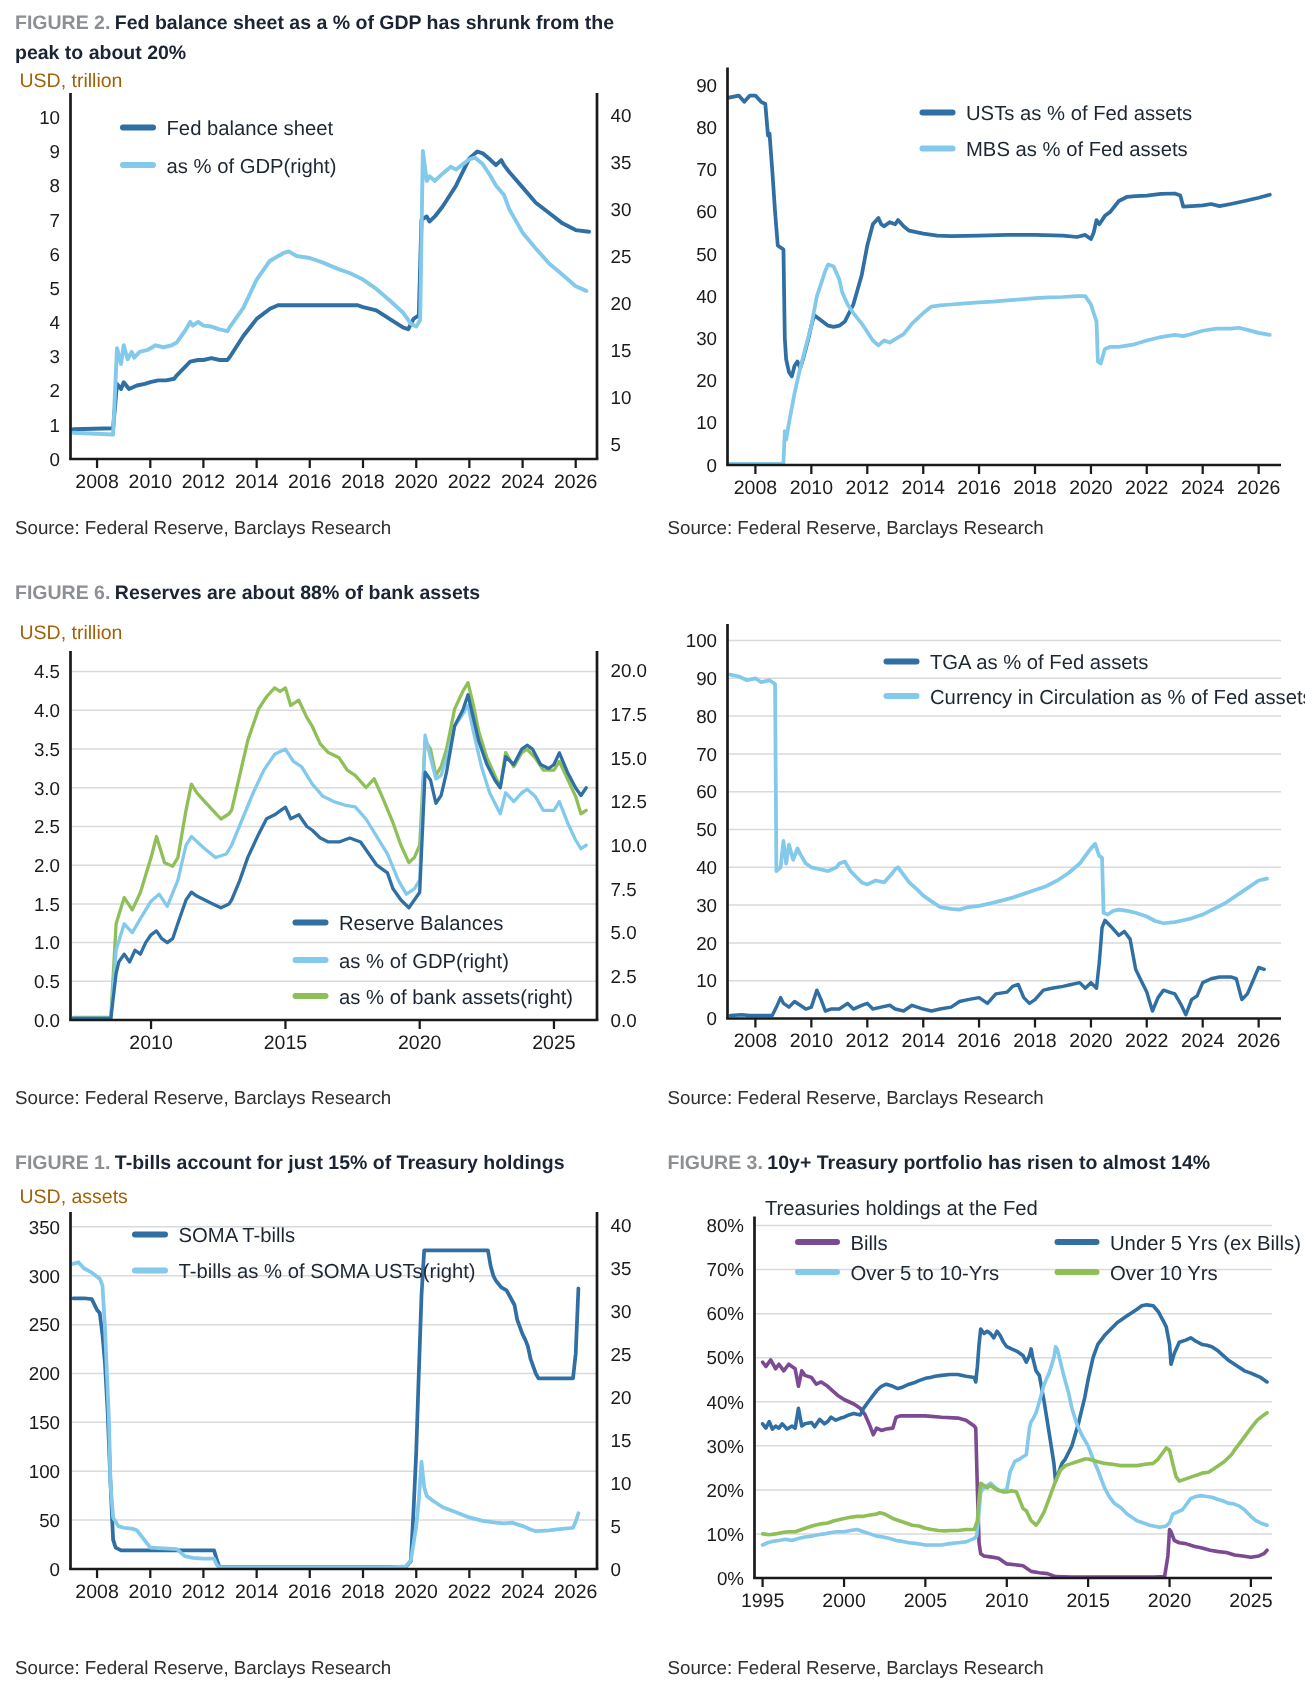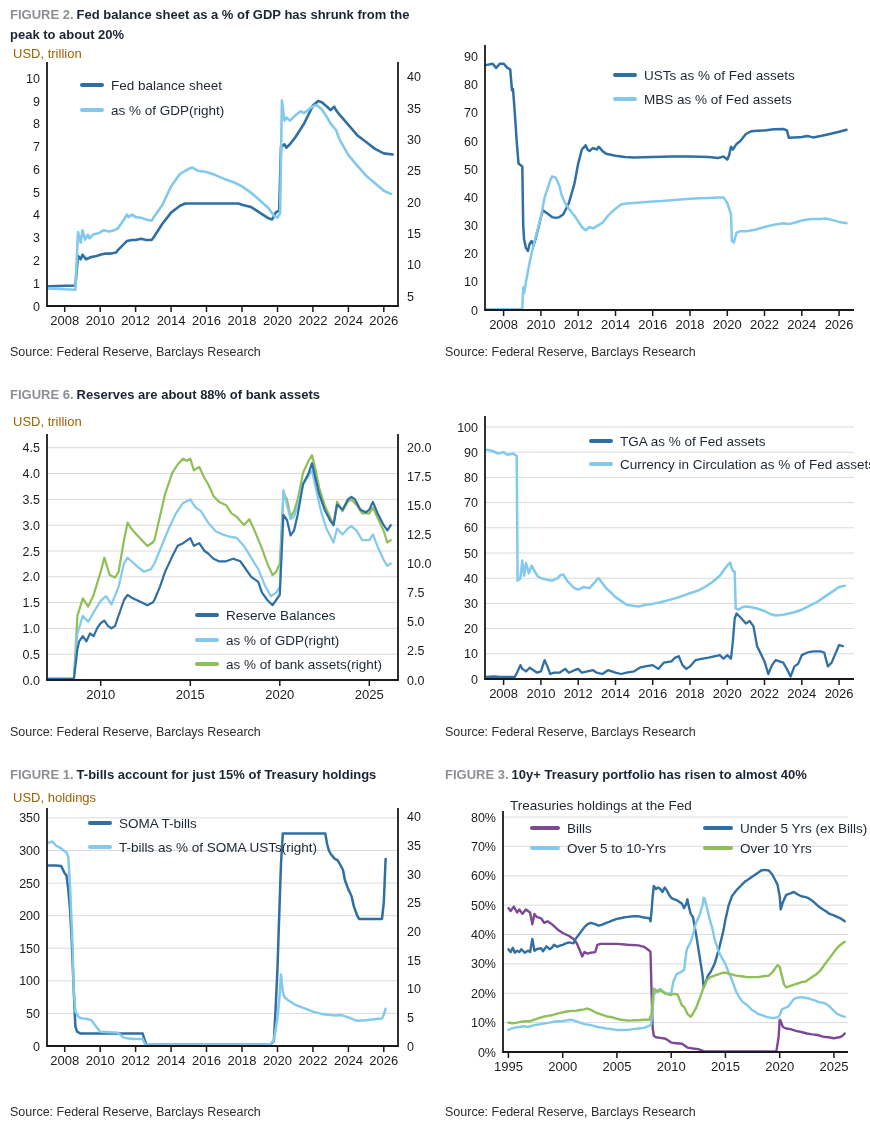--- a/index.html
+++ b/index.html
@@ -235,21 +235,21 @@
         <rect x="154" y="23" width="24" height="4" rx="2" fill="#2F6FA3"></rect>
         <text x="185" y="30" text-anchor="start" class="t-leg">TGA as % of Fed assets</text>
         <rect x="154" y="46" width="24" height="4" rx="2" fill="#82C9EB"></rect>
         <text x="185" y="53" text-anchor="start" class="t-leg">Currency in Circulation as % of Fed assets</text>
       </svg>
     <div class="source">Source: Federal Reserve, Barclays Research</div>
   </section>
 
   <section class="panel f6">
     <h3 class="fig-header"><span class="fig-label">FIGURE 1.</span><span class="fig-heading">T-bills account for just 15% of Treasury holdings</span></h3>
-    <div class="unit">USD, holdings</div>
+    <div class="unit">USD, assets</div>
     <svg class="chart" width="435" height="270">
         <line x1="47" y1="207.4" x2="398" y2="207.4" stroke="#DADADA" stroke-width="1"></line>
         <line x1="47" y1="174.8" x2="398" y2="174.8" stroke="#DADADA" stroke-width="1"></line>
         <line x1="47" y1="142.2" x2="398" y2="142.2" stroke="#DADADA" stroke-width="1"></line>
         <line x1="47" y1="109.7" x2="398" y2="109.7" stroke="#DADADA" stroke-width="1"></line>
         <line x1="47" y1="77.1" x2="398" y2="77.1" stroke="#DADADA" stroke-width="1"></line>
         <line x1="47" y1="44.5" x2="398" y2="44.5" stroke="#DADADA" stroke-width="1"></line>
         <line x1="47" y1="11.9" x2="398" y2="11.9" stroke="#DADADA" stroke-width="1"></line>
         <polyline points="48.8,59.5 55.9,59.5 61.2,60.1 64.7,67.3 66.5,69.3 68.3,83.6 70.0,103.1 71.8,135.7 73.6,181.3 75.4,220.4 77.1,225.7 80.7,227.6 82.5,227.6 100.2,227.6 117.9,227.6 135.6,227.6 142.7,227.6 144.5,233.5 146.3,238.7 153.4,238.7 171.1,238.7 188.8,238.7 206.5,238.7 224.3,238.7 242.0,238.7 259.7,238.7 270.4,238.7 273.9,234.8 275.7,200.9 277.5,161.8 279.2,109.7 281.0,57.5 282.8,27.6 286.3,27.6 295.2,27.6 304.0,27.6 312.9,27.6 321.8,27.6 325.3,27.6 327.1,38.0 328.9,44.5 330.6,47.8 334.2,52.3 337.7,54.3 339.5,57.5 343.0,64.0 344.8,73.8 348.4,83.6 350.1,86.9 351.9,91.4 353.7,99.9 357.2,109.7 359.0,112.9 366.1,112.9 375.0,112.9 382.0,112.9 383.8,96.6 385.6,53.0" fill="none" stroke="#2F6FA3" stroke-width="2.5" stroke-linejoin="round" stroke-linecap="round"></polyline>
         <polyline points="48.8,36.6 52.3,35.5 55.9,39.5 61.2,42.4 64.7,45.2 66.5,46.4 68.3,51.0 70.0,79.6 72.7,142.6 73.6,182.7 75.4,205.6 78.9,211.4 82.5,212.5 87.8,213.1 91.3,214.2 100.2,225.7 109.0,226.3 117.9,226.8 123.2,231.4 128.5,232.6 135.6,233.1 142.7,233.1 144.5,237.1 146.3,238.9 153.4,238.9 171.1,238.9 188.8,238.9 206.5,238.9 224.3,238.9 242.0,238.9 259.7,238.9 270.4,238.3 273.9,234.3 275.7,222.8 277.5,211.4 279.2,194.2 281.0,168.4 282.8,185.6 284.5,191.3 288.1,194.2 295.2,198.8 304.0,202.2 312.9,205.6 321.8,207.9 330.6,209.1 336.0,209.6 341.3,209.1 348.4,211.4 353.7,213.6 357.2,214.8 366.1,214.2 371.4,213.6 376.7,213.1 382.0,212.5 383.8,208.5 385.6,202.8" fill="none" stroke="#82C9EB" stroke-width="2.5" stroke-linejoin="round" stroke-linecap="round"></polyline>
@@ -295,21 +295,21 @@
         <text x="407" y="15.4" text-anchor="start" class="t-tick">40</text>
         <rect x="88" y="15" width="24" height="4" rx="2" fill="#2F6FA3"></rect>
         <text x="119" y="22" text-anchor="start" class="t-leg">SOMA T-bills</text>
         <rect x="88" y="39" width="24" height="4" rx="2" fill="#82C9EB"></rect>
         <text x="119" y="46" text-anchor="start" class="t-leg">T-bills as % of SOMA USTs(right)</text>
       </svg>
     <div class="source">Source: Federal Reserve, Barclays Research</div>
   </section>
 
   <section class="panel f7">
-    <h3 class="fig-header"><span class="fig-label">FIGURE 3.</span><span class="fig-heading">10y+ Treasury portfolio  has risen to almost 40%</span></h3>
+    <h3 class="fig-header"><span class="fig-label">FIGURE 3.</span><span class="fig-heading">10y+ Treasury portfolio  has risen to almost 14%</span></h3>
     <svg class="chart" width="435" height="290">
         <line x1="68" y1="232.6" x2="413" y2="232.6" stroke="#DADADA" stroke-width="1"></line>
         <line x1="68" y1="203.3" x2="413" y2="203.3" stroke="#DADADA" stroke-width="1"></line>
         <line x1="68" y1="173.9" x2="413" y2="173.9" stroke="#DADADA" stroke-width="1"></line>
         <line x1="68" y1="144.5" x2="413" y2="144.5" stroke="#DADADA" stroke-width="1"></line>
         <line x1="68" y1="115.1" x2="413" y2="115.1" stroke="#DADADA" stroke-width="1"></line>
         <line x1="68" y1="85.8" x2="413" y2="85.8" stroke="#DADADA" stroke-width="1"></line>
         <line x1="68" y1="56.4" x2="413" y2="56.4" stroke="#DADADA" stroke-width="1"></line>
         <line x1="68" y1="27.0" x2="413" y2="27.0" stroke="#DADADA" stroke-width="1"></line>
         <polyline points="73.4,118.1 75.6,121.0 78.8,116.6 82.1,122.5 84.3,119.5 87.5,123.9 90.8,119.5 95.1,122.5 97.3,134.2 99.5,123.9 101.6,126.9 106.0,128.3 109.2,132.8 112.5,131.3 116.8,134.2 120.1,137.2 123.3,140.1 127.7,143.0 130.9,144.5 134.2,146.0 138.5,148.9 141.8,153.3 145.0,160.7 147.2,166.5 149.4,162.1 152.6,163.6 155.9,162.7 160.2,162.1 162.4,154.8 165.6,153.9 171.1,153.9 181.9,153.9 192.8,154.8 203.6,155.4 209.0,156.8 214.5,160.7 215.5,162.1 216.6,203.3 217.7,238.5 218.8,245.8 221.0,247.3 225.3,247.9 230.7,248.8 236.2,252.6 241.6,253.2 247.0,253.8 252.4,257.6 257.9,258.5 263.3,259.1 268.7,261.1 279.6,261.4 290.4,261.4 301.3,261.4 312.1,261.4 323.0,261.4 333.8,261.4 341.4,261.1 343.6,247.3 344.7,229.7 345.7,231.2 347.9,237.0 351.2,238.5 355.5,239.1 360.9,240.8 366.3,242.0 371.8,243.5 377.2,244.4 382.6,245.0 388.0,246.7 393.5,247.3 398.9,248.2 404.3,247.3 407.6,245.8 409.7,243.5" fill="none" stroke="#7B4A93" stroke-width="2.4" stroke-linejoin="round" stroke-linecap="round"></polyline>

